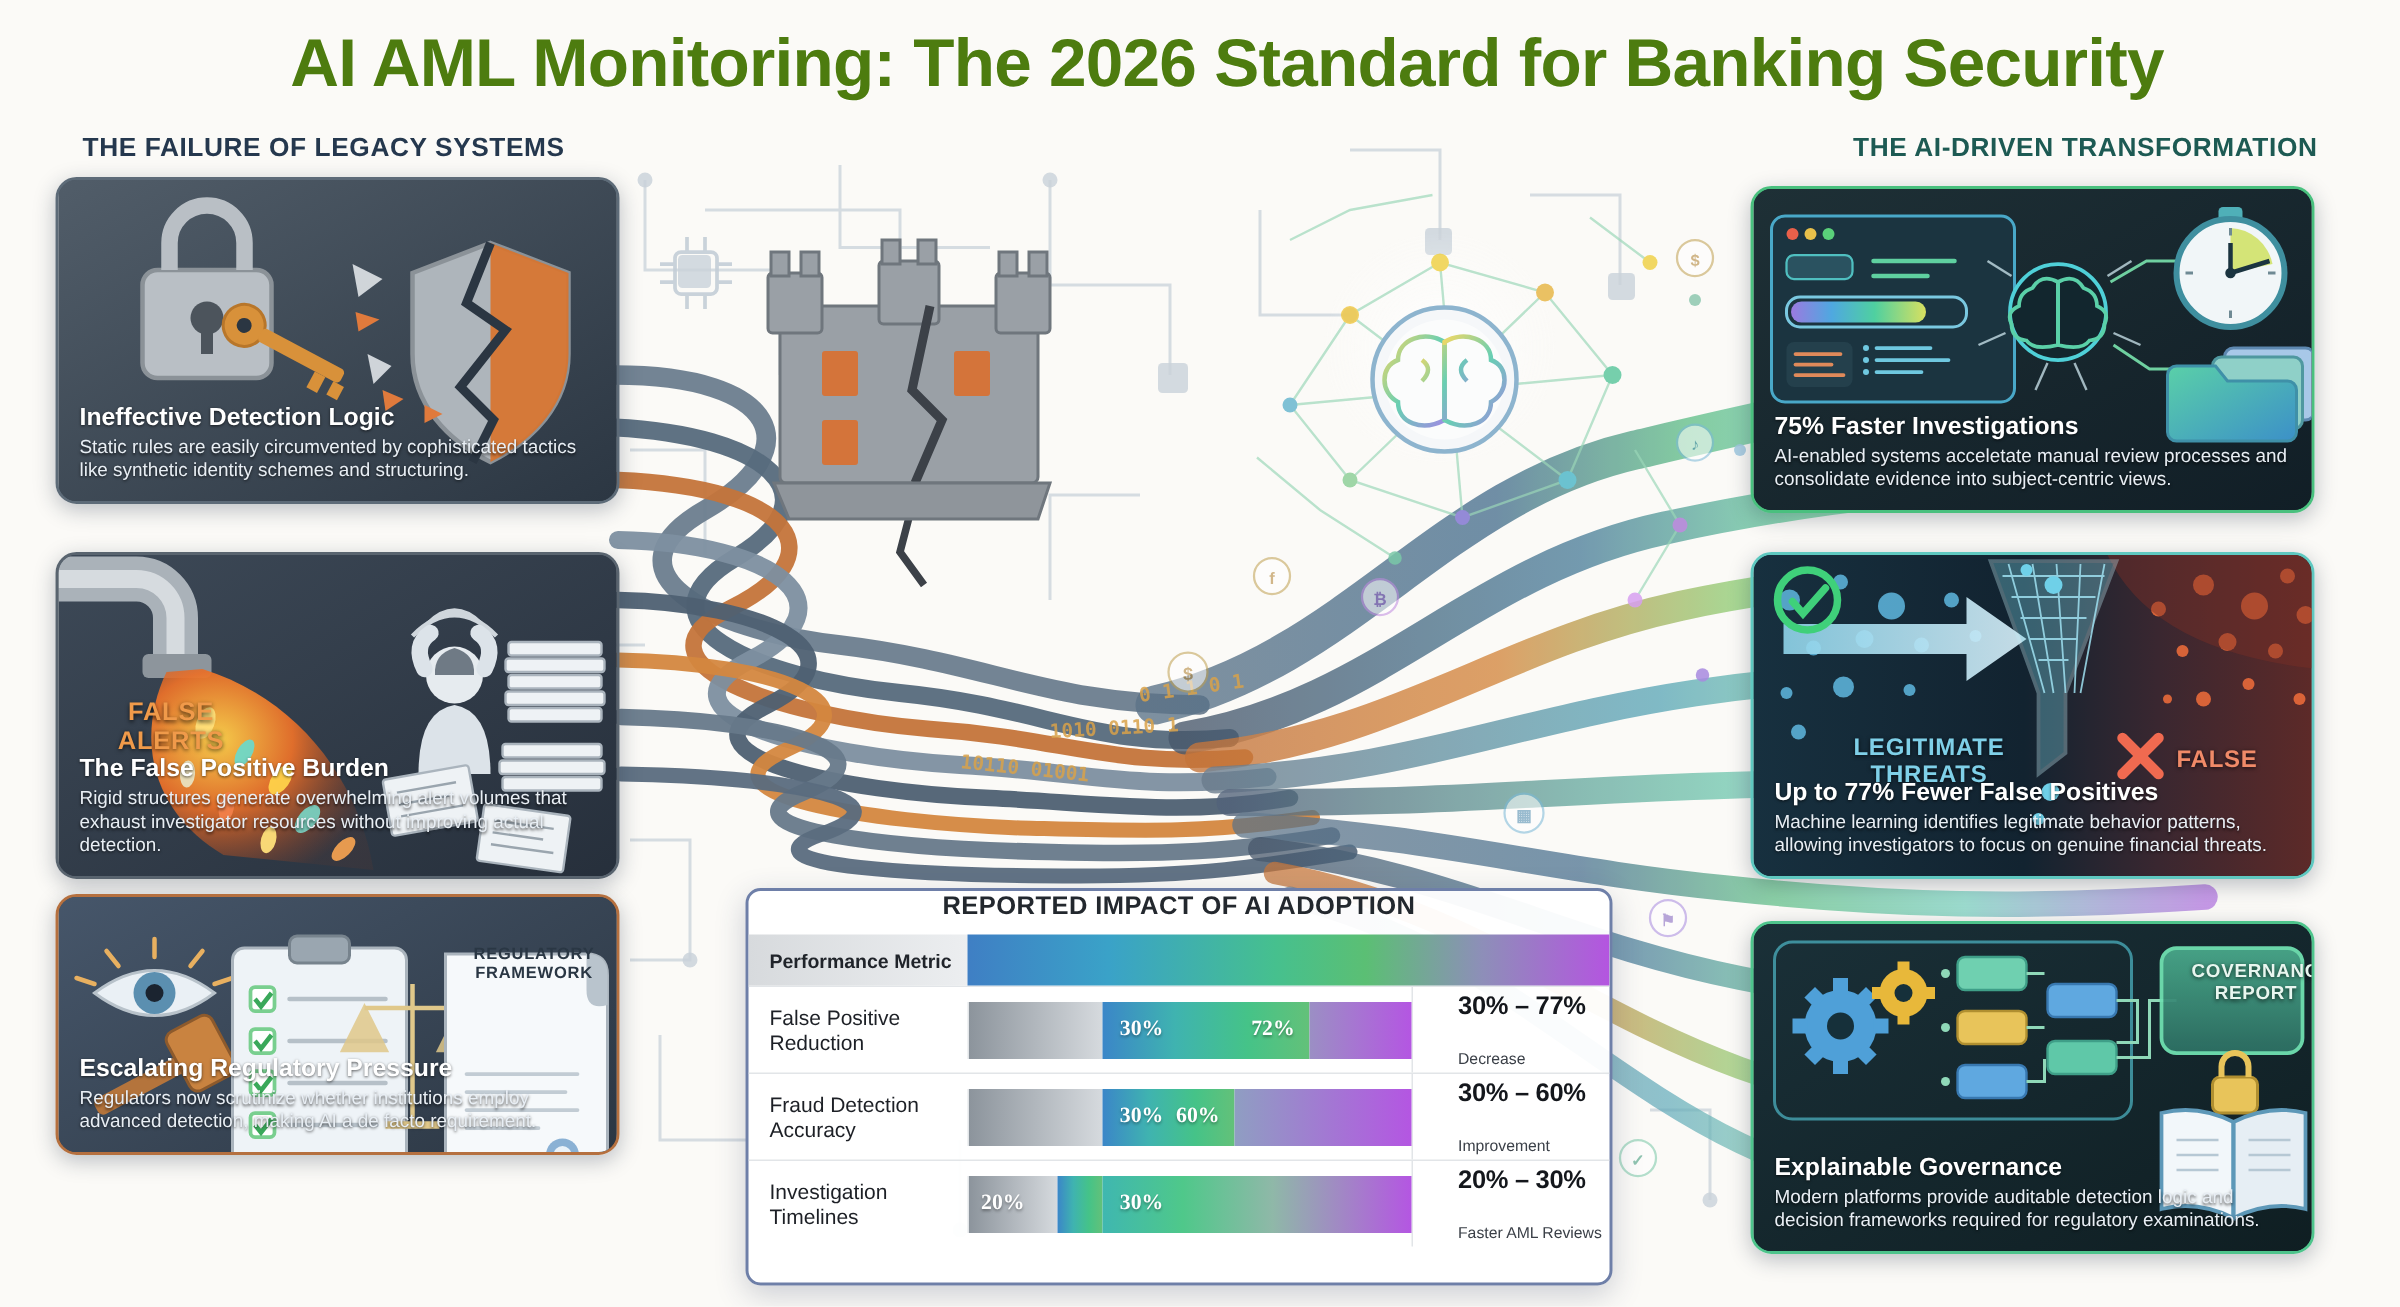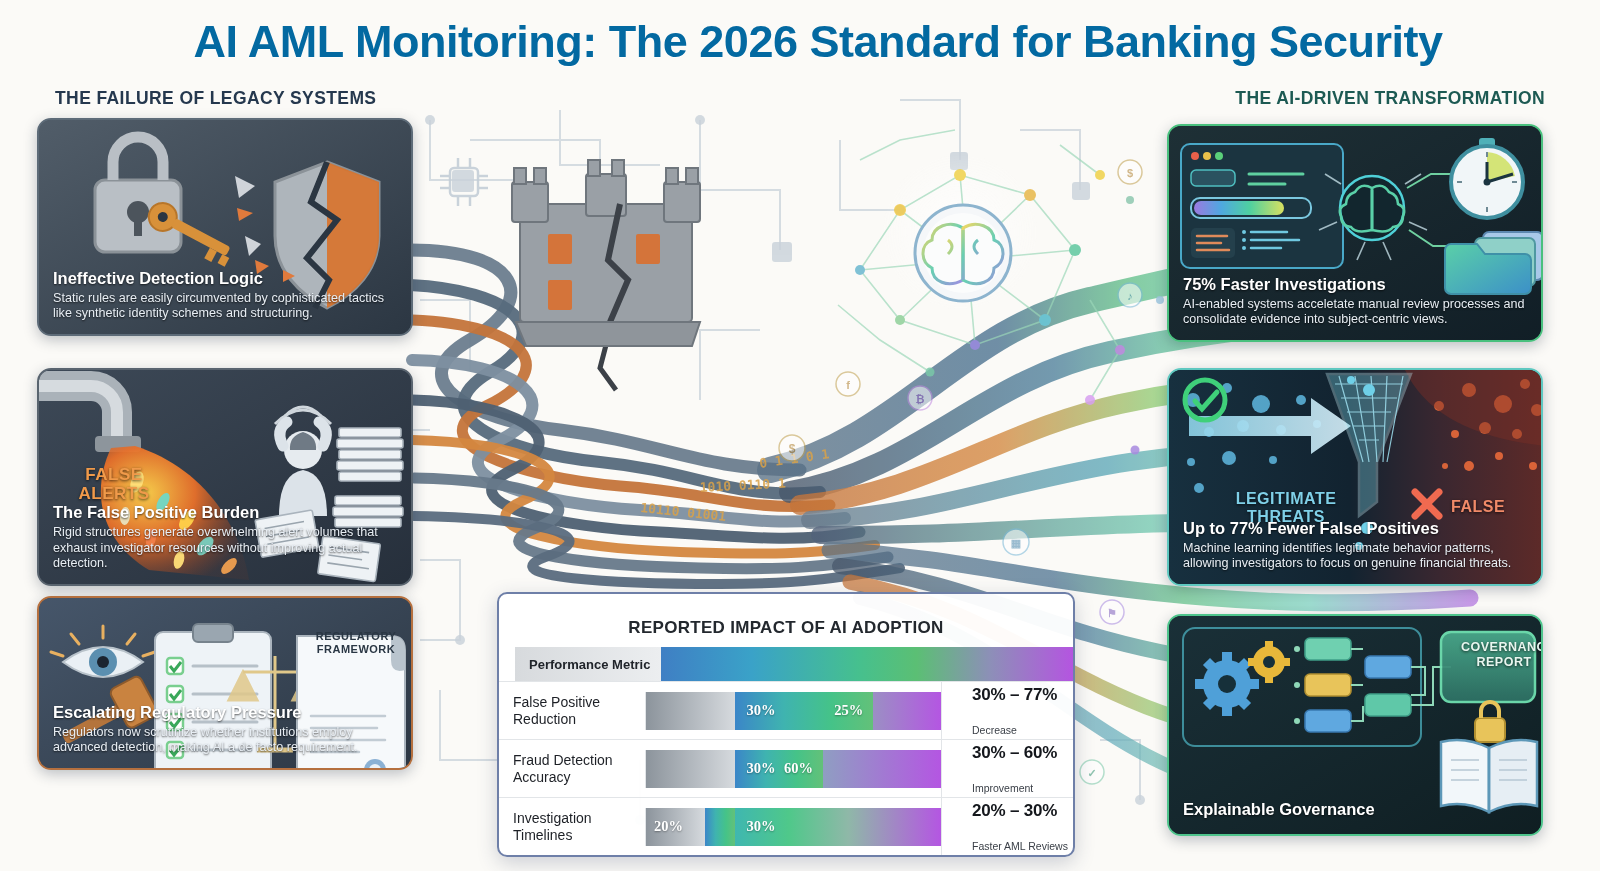--- a/index.html
+++ b/index.html
@@ -12,21 +12,21 @@
   #root { position: relative; width: 1600px; height: 871px; background: #fbfaf7; }
 
   
   .bg-art { position: absolute; inset: 0; z-index: 0; }
 
   
   .title {
     position: absolute; top: 16px; left: 0; width: 1600px;
     text-align: center;
     font-size: 45px; font-weight: bold; letter-spacing: -0.5px;
-    color: #0369a1;
+    color: #4d7c0f;
     z-index: 40;
     text-shadow: 0 1px 0 rgba(255,255,255,.7);
     padding-left: 36px;
   }
   .sec-head {
     position: absolute; top: 88px;
     font-size: 17.5px; font-weight: bold; letter-spacing: .4px;
     z-index: 40;
   }
   .sec-head.left  { left: 55px;  color: #25384e; }
@@ -89,28 +89,28 @@
     background: rgba(255,255,255,.955);
     border: 2px solid #6e7fa8;
     border-radius: 10px;
     z-index: 35;
     box-shadow: 0 6px 20px rgba(40,55,90,.22);
     overflow: hidden;
   }
   .panel-title {
     text-align: center; font-size: 17px; font-weight: bold;
     color: #23282e; letter-spacing: .3px;
-    padding: 24px 0 9px 0;
+    padding: 0 0 9px 0;
   }
   .thead { display: flex; height: 34px; align-items: stretch; }
   .thead .th-metric {
     width: 146px;
     background: linear-gradient(90deg,#d7dadd 0%,#eceef0 100%);
     display: flex; align-items: center; padding-left: 14px;
-    font-size: 13px; font-weight: bold; color: #20242a; margin-left: 16px;
+    font-size: 13px; font-weight: bold; color: #20242a;
   }
   .thead .th-bar {
     flex: 1;
     background: linear-gradient(90deg,#3f7fc4 0%,#3aa2c8 22%,#46c08e 48%,#5bbf74 62%,#8d8fb8 80%,#b455e0 100%);
   }
   .trow {
     display: flex; align-items: center; height: 58px;
     border-top: 1px solid #e2e5e8;
   }
   .trow .metric {
@@ -803,20 +803,21 @@
           <path d="M10 26 h28 M10 36 h28 M10 46 h28 M58 26 h28 M58 36 h28 M58 46 h28"></path>
         </g>
       </g>
     </svg>
     <div class="chip" style="left:292px; top:24px; font-size:12.5px; color:#e8f6ef; line-height:1.2; text-align:center; width:86px;">
       <div>COVERNANCE</div>
       <div>REPORT</div>
     </div>
     <div class="cap">
       <h3>Explainable Governance</h3>
+      <p>Modern platforms provide auditable detection logic and decision frameworks required for regulatory examinations.</p>
     </div>
   </div>
 
   <div class="panel">
     <div class="panel-title">REPORTED IMPACT OF AI ADOPTION</div>
 
     <div class="thead">
       <div class="th-metric">Performance Metric</div>
       <div class="th-bar"></div>
     </div>
@@ -824,21 +825,21 @@
     <div class="trow">
       <div class="metric">
         <div>False Positive</div>
         <div>Reduction</div>
       </div>
       <div class="barwrap">
         <div class="barbg">
           <div class="seg grey" style="width:30%"></div>
           <div class="seg mid" style="width:47%">
             <span class="lo">30%</span>
-            <span class="hi">25%</span>
+            <span class="hi">72%</span>
           </div>
           <div class="seg tail" style="width:23%"></div>
         </div>
       </div>
       <div class="valwrap">
         <div class="v">30% – 77%</div>
         <div class="sub">Decrease</div>
       </div>
     </div>
 

